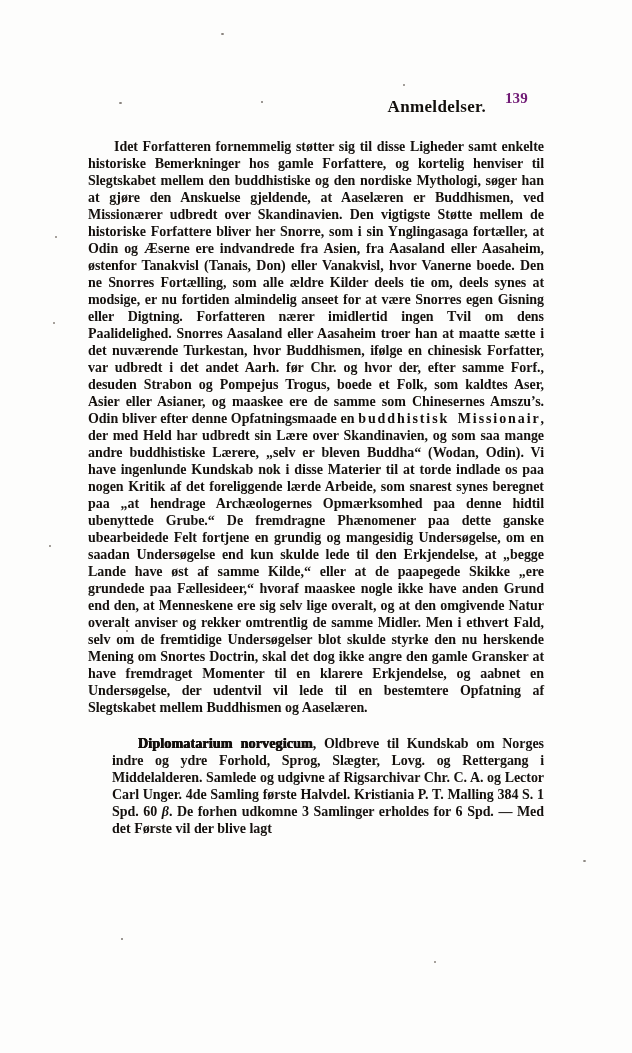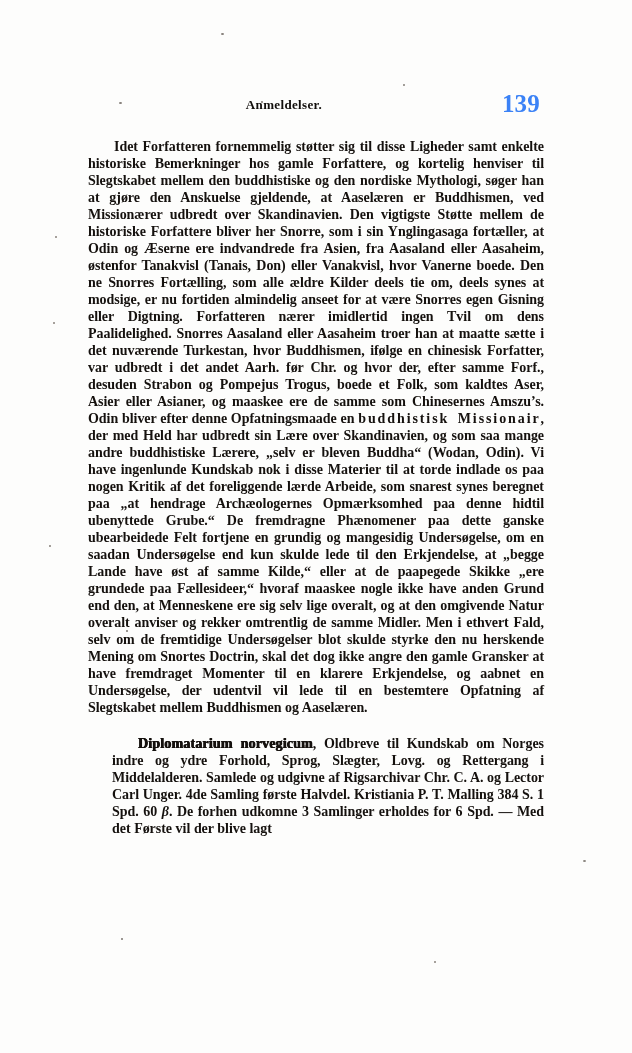--- a/index.html
+++ b/index.html
@@ -25,36 +25,36 @@
   
   .running-head {
     position: absolute;
     left: 88px;
     top: 97px;
     width: 456px;
     height: 20px;
   }
   .head-title {
     position: absolute;
-    left: 1px;
+    left: 8px;
     width: 390px;
-    text-align: center;
+    text-align: right;
     font-weight: bold;
-    font-size: 13px;
+    font-size: 17px;
     letter-spacing: 0.35px;
     color: #120f0c;
   }
   .head-folio {
     position: absolute;
-    right: 4px;
+    right: 16px;
     top: -7px;
     font-weight: bold;
-    font-size: 25px;
+    font-size: 15px;
     letter-spacing: 0.2px;
-    color: #3b82f6;
+    color: #701a75;
   }
 
   
   .textblock {
     position: absolute;
     left: 88px;
     top: 138px;
     width: 456px;
   }
   p.para {

